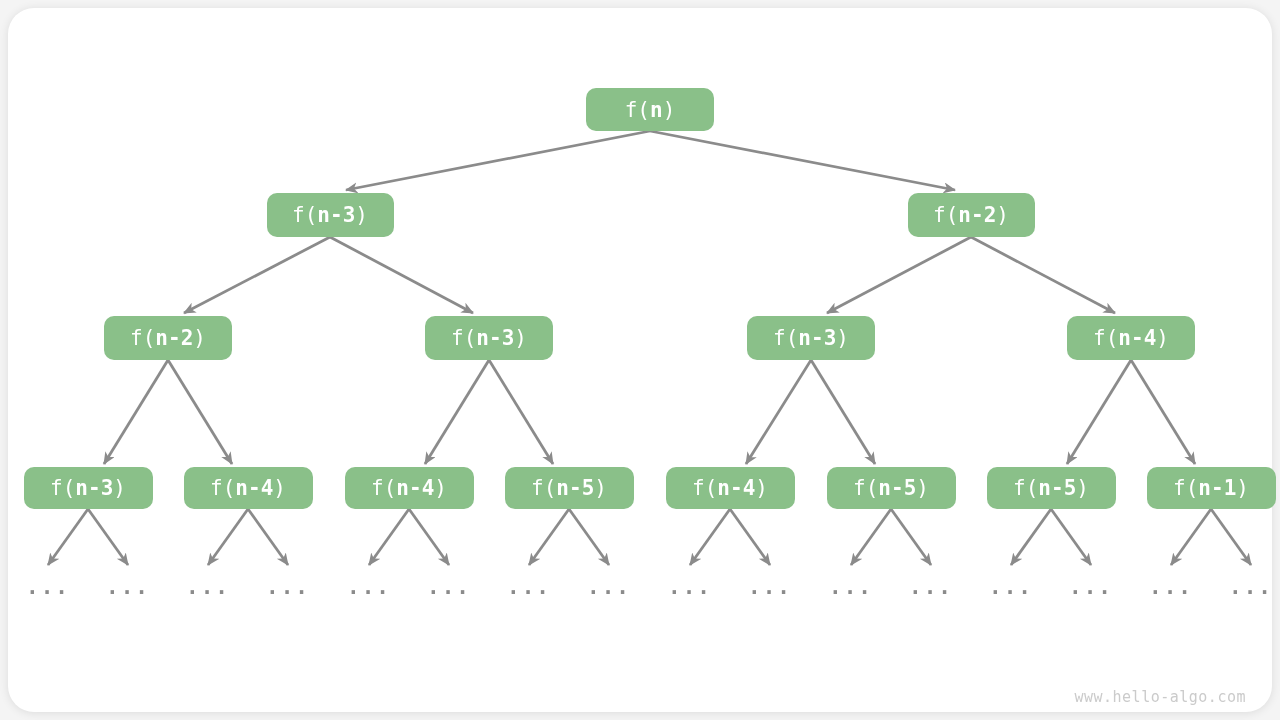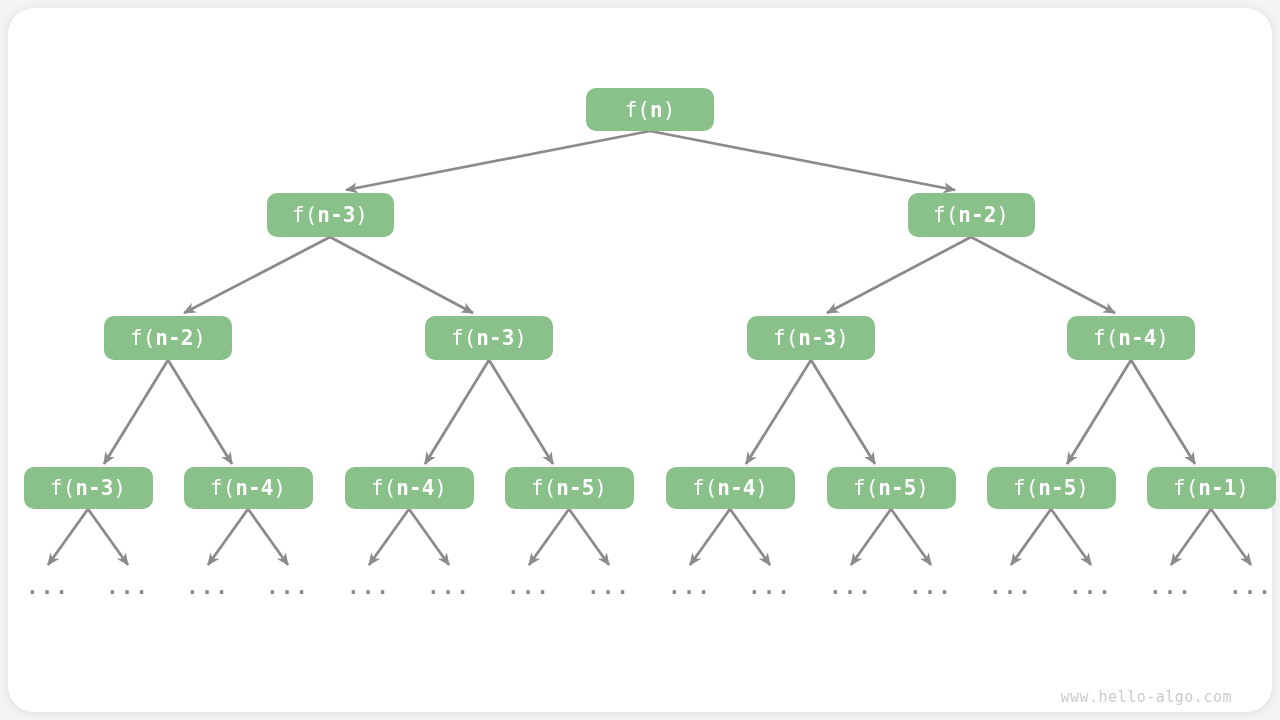--- a/index.html
+++ b/index.html
@@ -42,21 +42,21 @@
     position: absolute;
     width: 56px;
     text-align: center;
     color: var(--arrow-gray, #8b8b8b);
     font-size: 21px;
     font-weight: 700;
     letter-spacing: 2px;
   }
   .watermark {
     position: absolute;
-    right: 56px;
+    right: 42px;
     bottom: 22px;
     font-size: 15px;
     color: var(--watermark-gray, #cbcbcb);
     letter-spacing: 0.5px;
   }
 </style>
 </head>
 <body>
 
 <div class="card">

